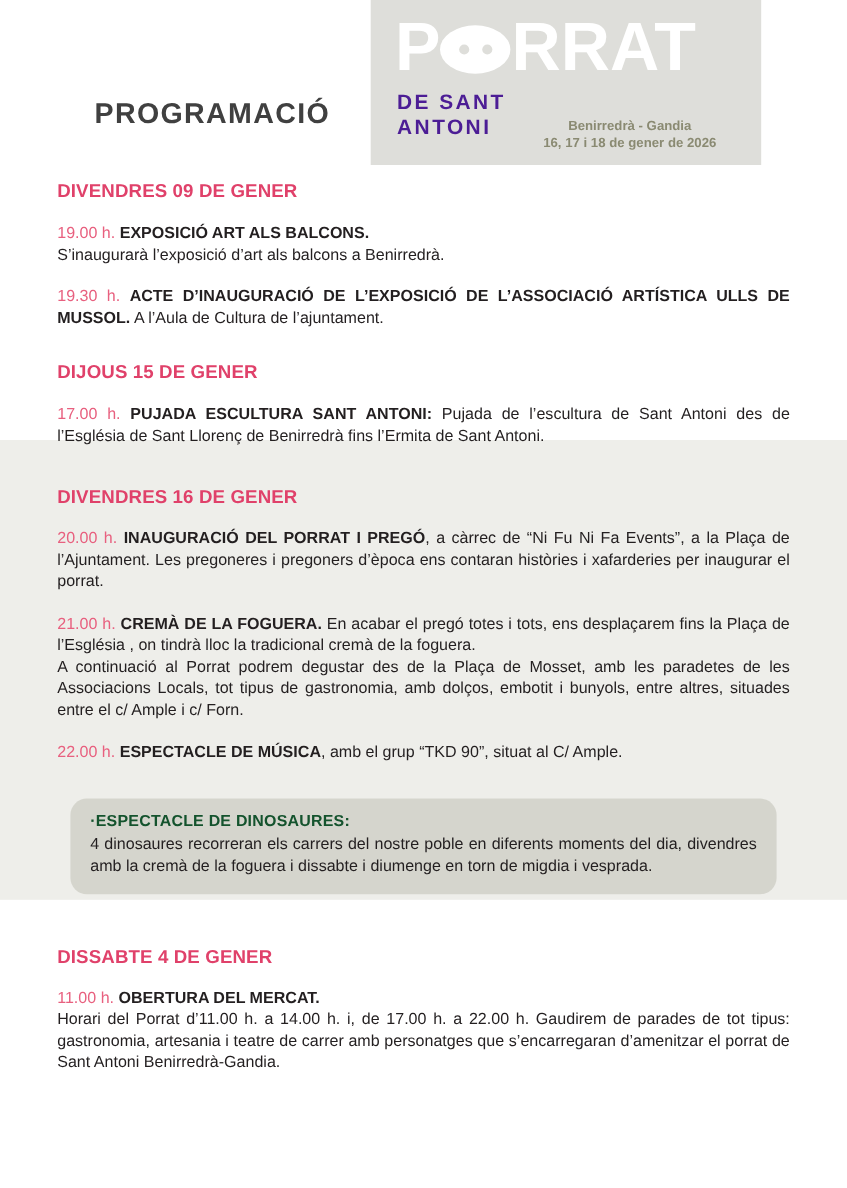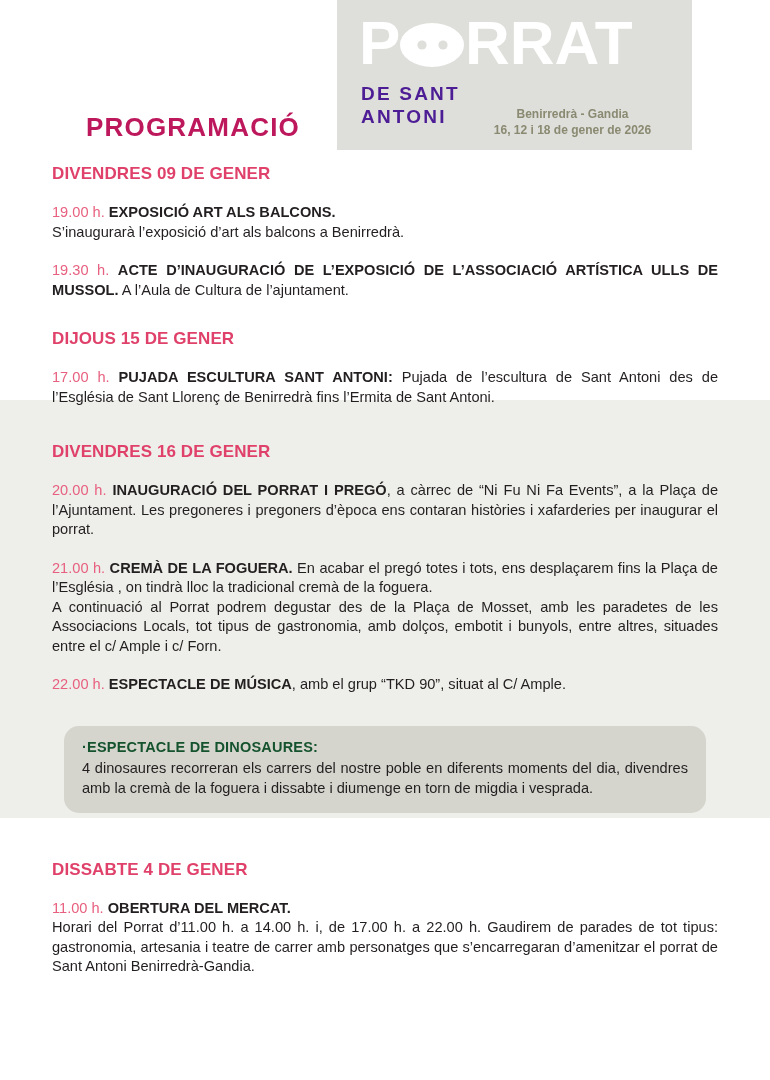--- a/index.html
+++ b/index.html
@@ -28,23 +28,22 @@
     position:absolute;
     left:337px; top:0; width:355px; height:150px;
     background:#dededa;
   }
   .prog-title{
     position:absolute;
     left:86px; top:88px;
     font-size:26px;
     font-weight:bold;
     letter-spacing:1.2px;
-    color:#be185d;
+    color:#404040;
     font-family:"Liberation Sans", sans-serif;
-    margin-top:24px;
   }
   .logo-porrat{
     position:absolute;
     left:22px; top:12px;
     height:60px;
     width:312px;
   }
   .logo-sub{
     position:absolute;
     left:24px; top:82px;
@@ -139,21 +138,21 @@
       <text x="106" y="52" font-family="Liberation Sans, sans-serif" font-size="62" font-weight="bold" fill="#ffffff" letter-spacing="0">RRAT</text>
     </svg>
 
     <div class="logo-sub">
       <div>DE SANT</div>
       <div>ANTONI</div>
     </div>
 
     <div class="logo-place">
       <div>Benirredrà - Gandia</div>
-      <div>16, 12 i 18 de gener de 2026</div>
+      <div>16, 17 i 18 de gener de 2026</div>
     </div>
   </div>
 </div>
 
 <div class="content">
 
   <div class="sp-12"></div>
   <div class="section">
     <div class="day-heading">DIVENDRES 09 DE GENER</div>
 

